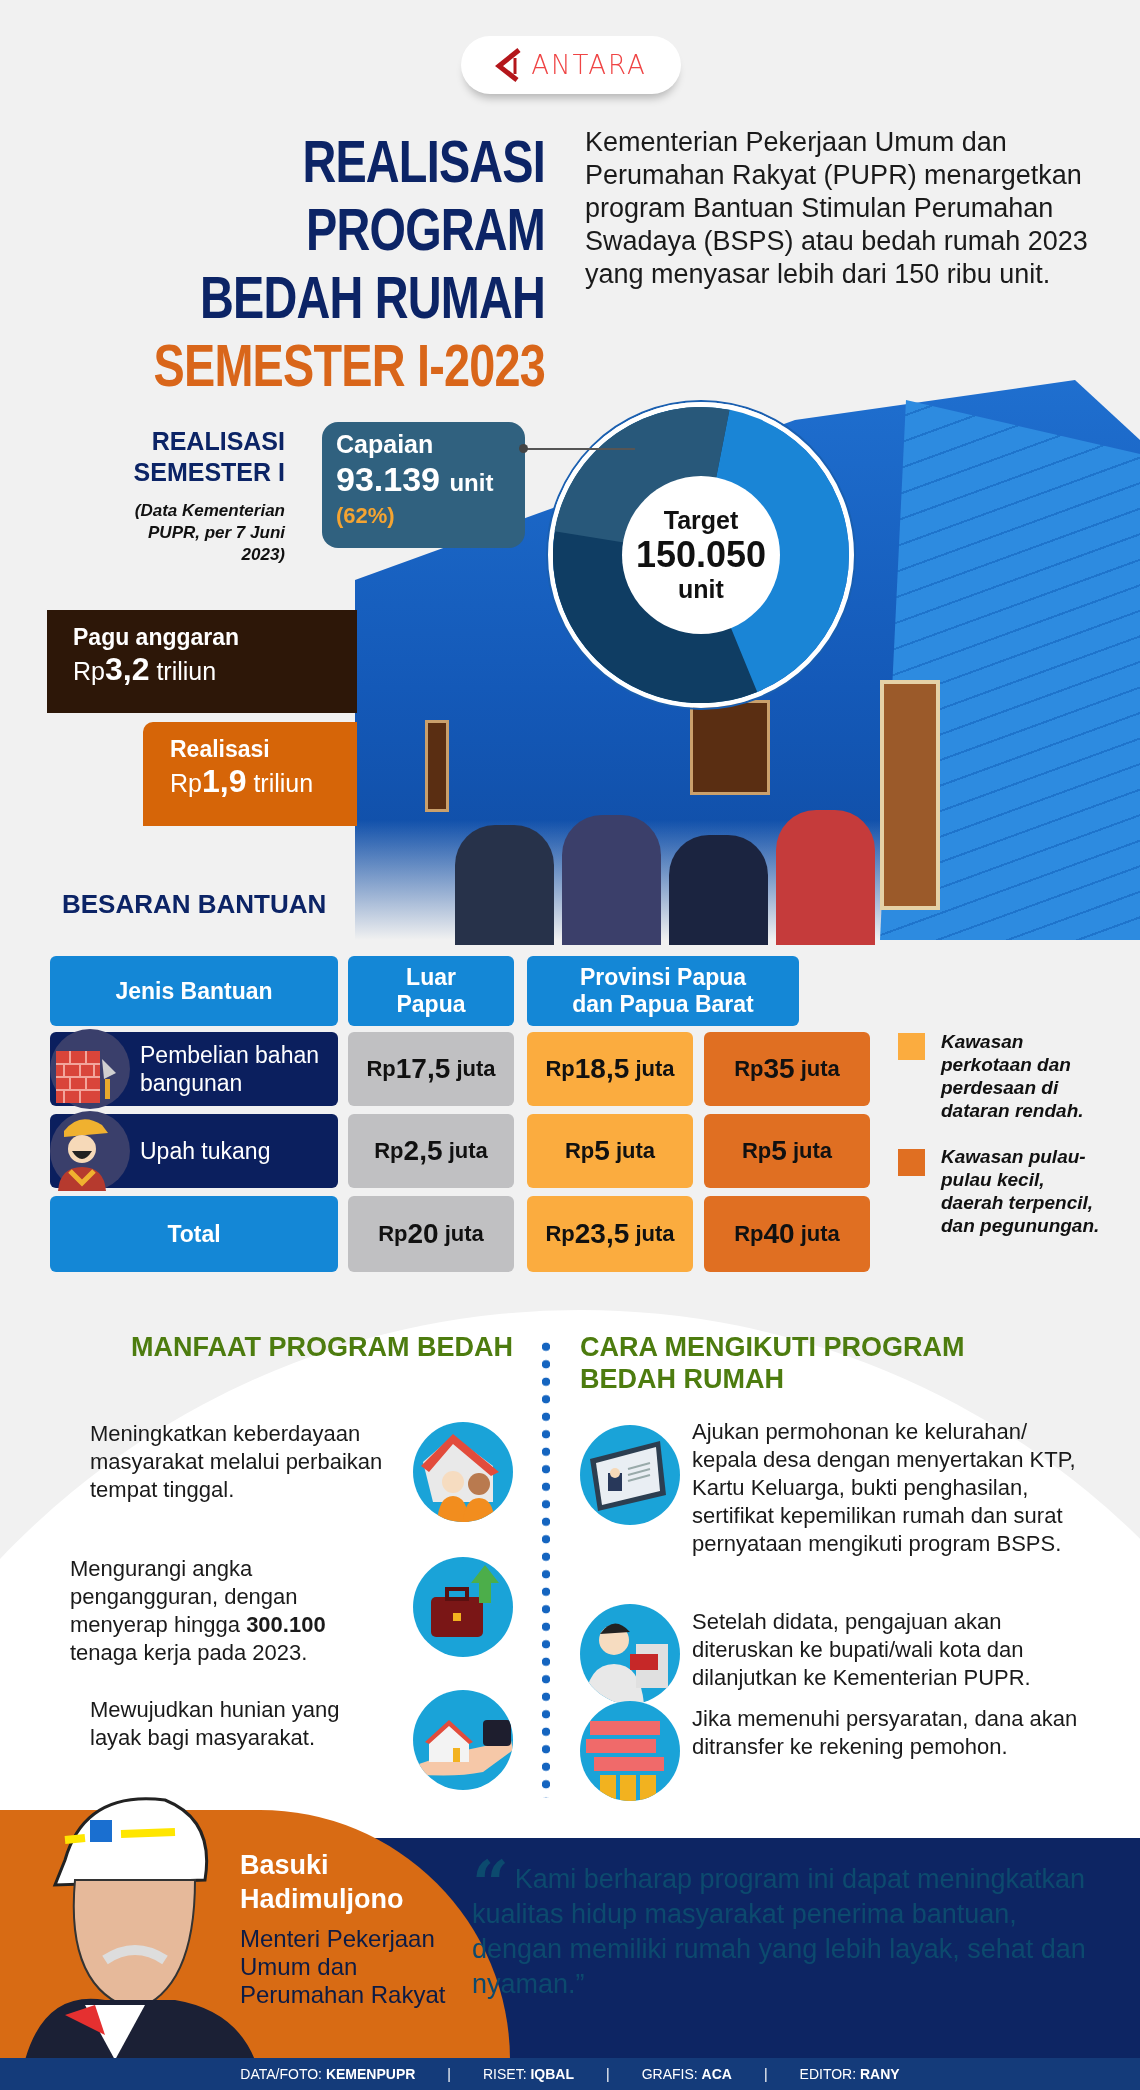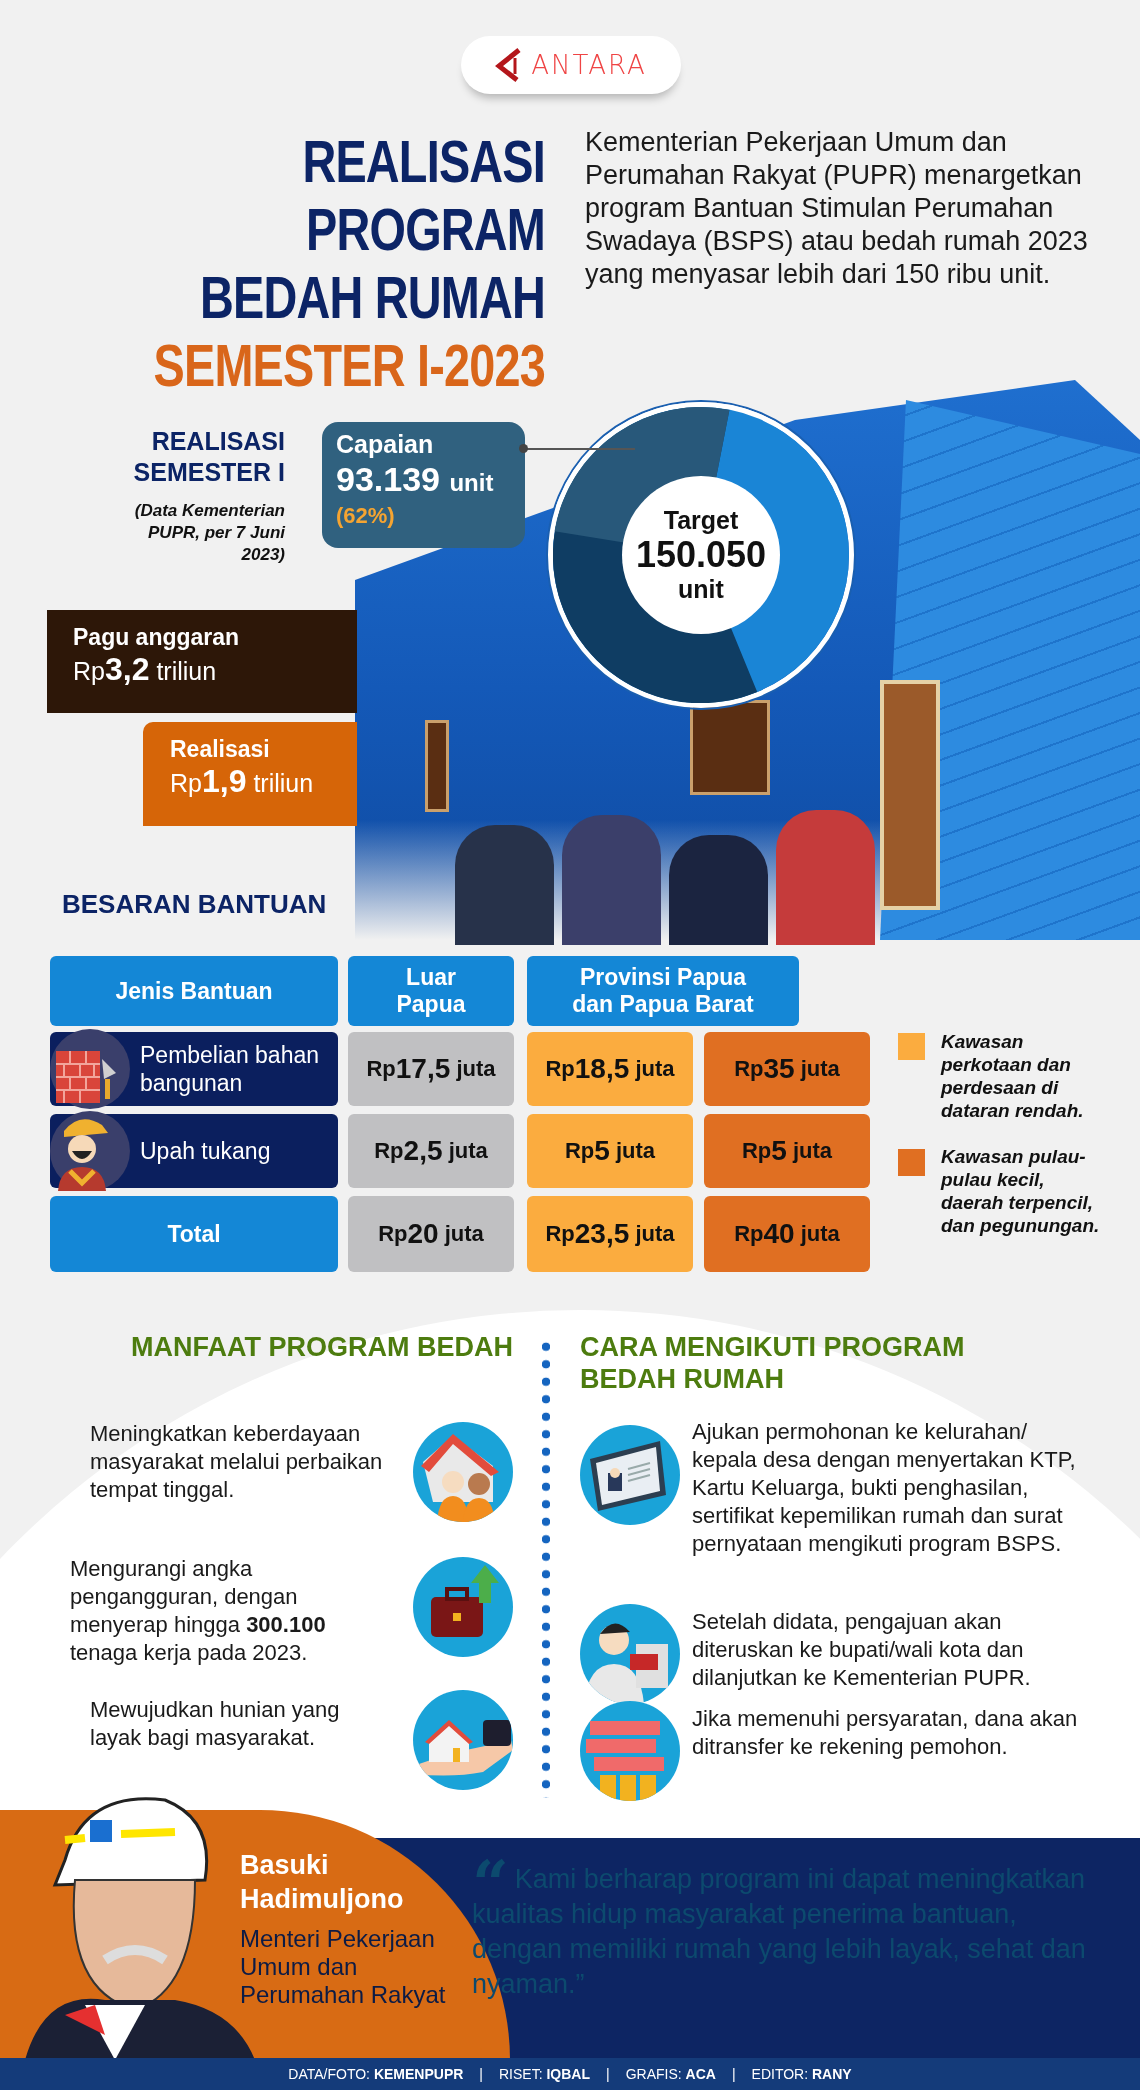--- a/index.html
+++ b/index.html
@@ -56,21 +56,21 @@
 .benefit{position:absolute;right:750px;text-align:left;font-size:22px;line-height:28px;color:#1a1a1a}
 .step{position:absolute;left:692px;font-size:22px;line-height:28px;color:#1a1a1a;width:400px}
 .bicon{position:absolute;width:100px;height:100px;border-radius:50%;background:#1aa3d8;overflow:hidden}
 .bottom-navy{left:0;top:1838px;width:1140px;height:220px;background:#0d2563}
 .orange-arc{left:0;top:1810px;width:510px;height:250px;background:#d86b14;border-radius:0 250px 0 0}
 .minister-face{left:25px;top:1790px;width:230px;height:270px}
 .mname{left:240px;top:1848px;font-size:27px;font-weight:bold;color:#fff;line-height:34px}
 .mrole{left:240px;top:1925px;font-size:24px;color:#0c1b45;line-height:28px}
 .quote{right:48px;top:1862px;width:620px;text-align:left;font-size:27px;line-height:35px;color:#0c4a6e}
 .qmark{font-size:64px;font-weight:bold;vertical-align:-18px;line-height:0;margin-right:6px;font-family:"DejaVu Serif",serif}
-.footer{left:0;top:2058px;width:1140px;height:32px;background:#143b7a;color:#fff;font-size:14px;display:flex;align-items:center;justify-content:center;gap:16px}
+.footer{left:0;top:2058px;width:1140px;height:32px;background:#143b7a;color:#fff;font-size:14px;display:flex;align-items:center;justify-content:center;gap:32px}
 .footer b{font-weight:bold}
 </style>
 </head>
 <body>
 
 <div class="abs logo">
   <svg class="logo-mark" viewBox="0 0 28 34">
       <path d="M24 2 L4 18 L22 32" fill="none" stroke="#b4161b" stroke-width="5"></path>
       <path d="M20 10 L20 26" stroke="#b4161b" stroke-width="3"></path>
     </svg>

